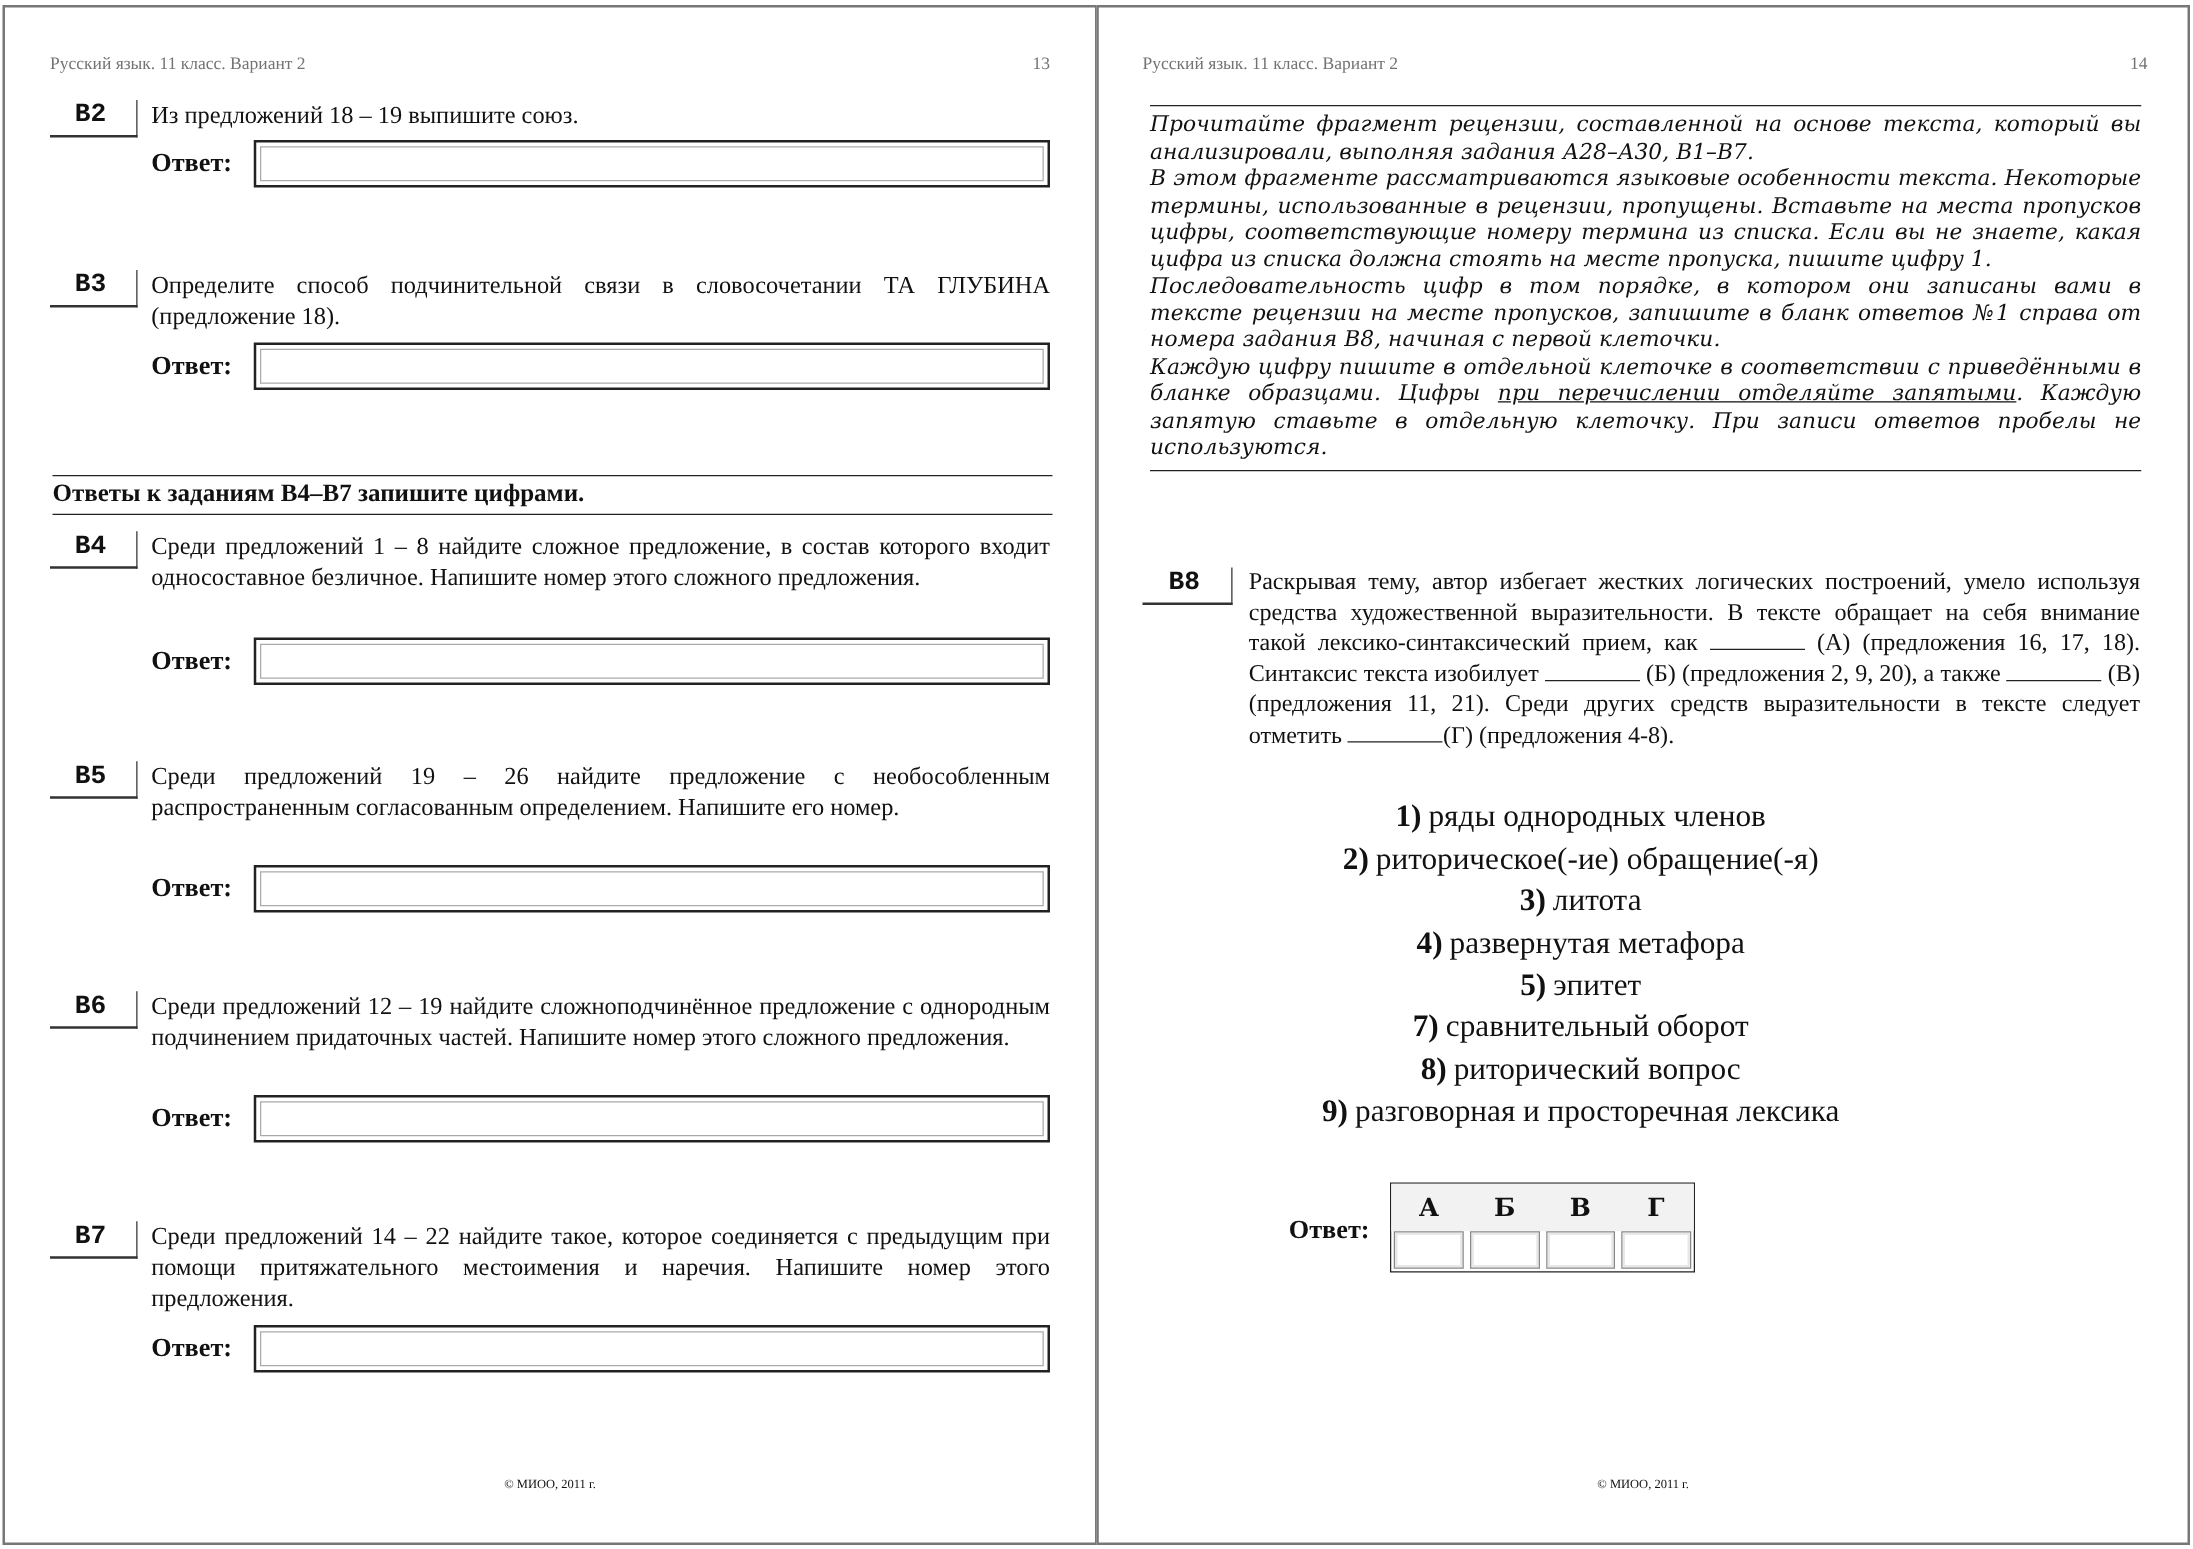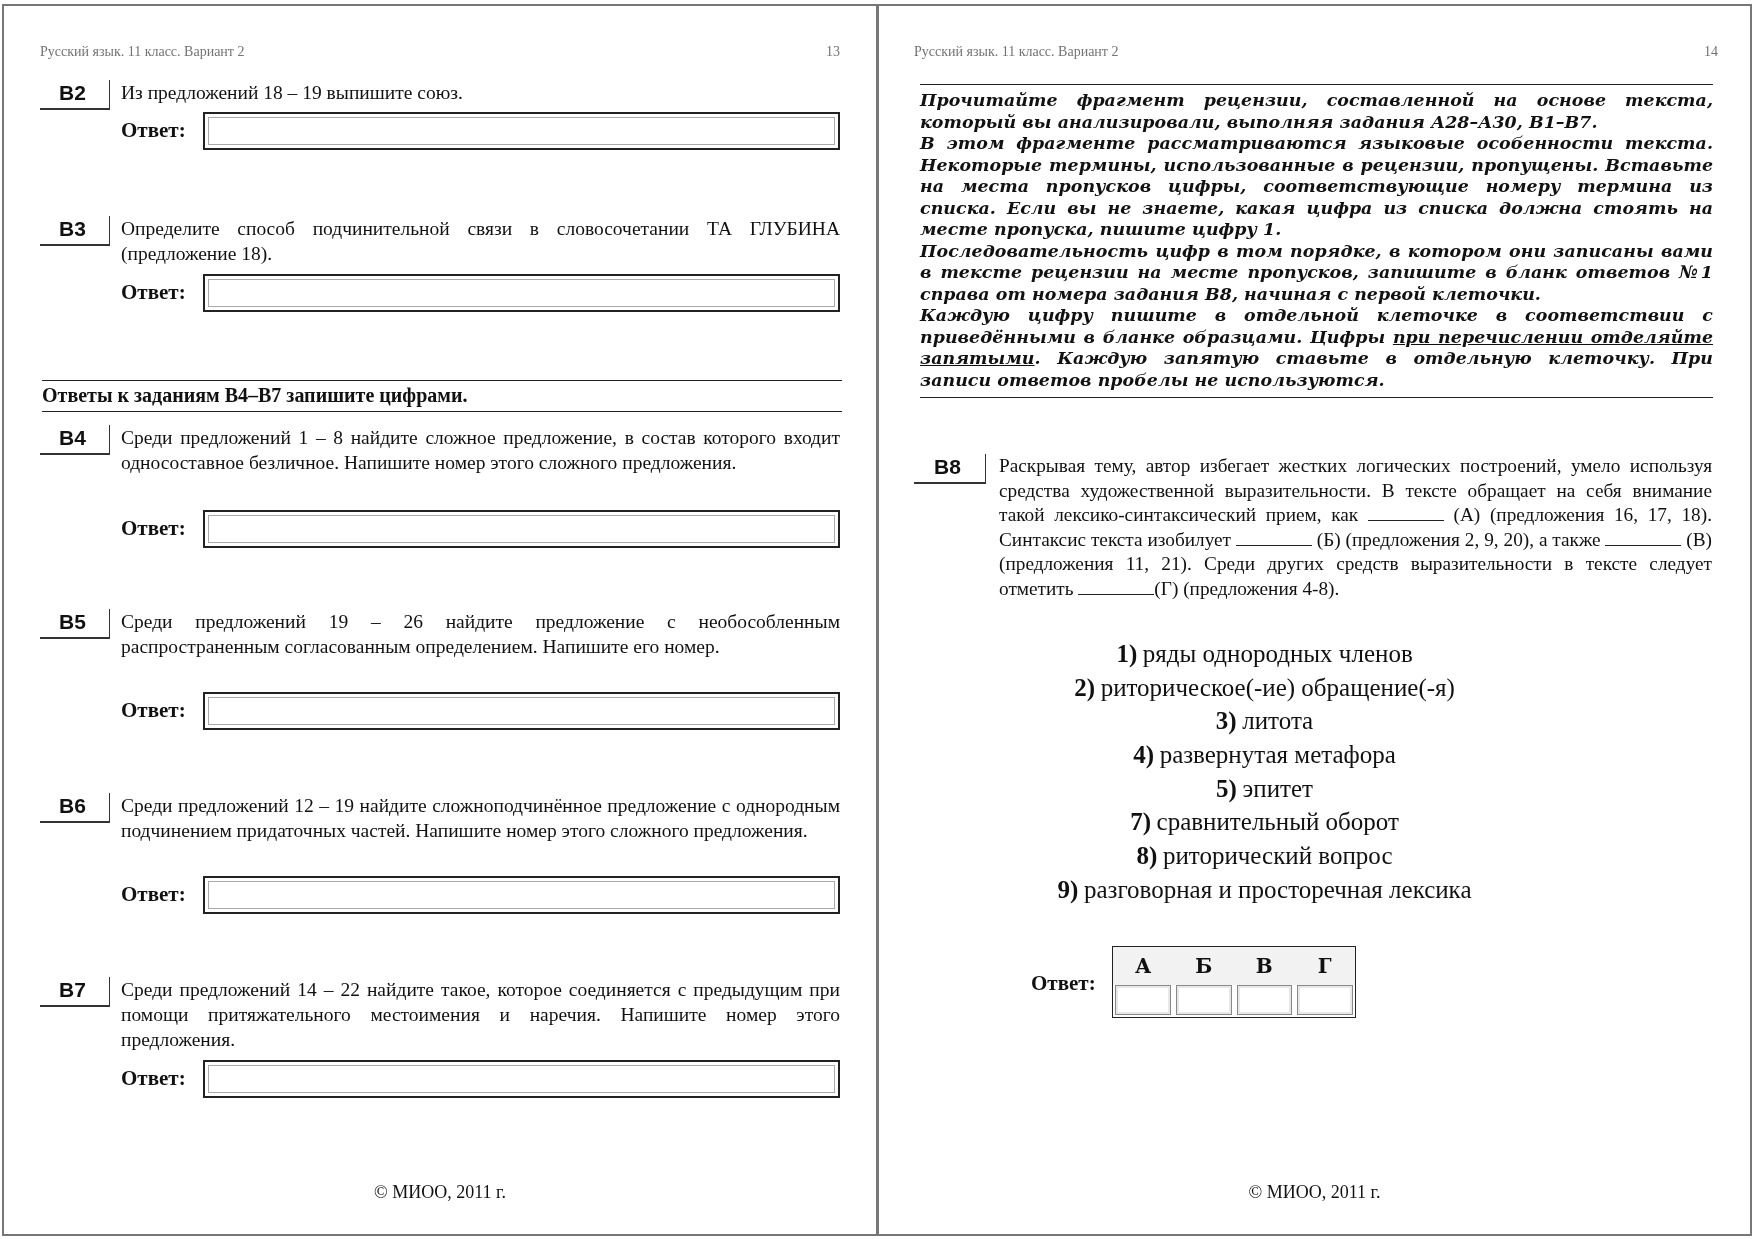--- a/index.html
+++ b/index.html
@@ -13,21 +13,21 @@
   .run-head { position: absolute; top: 38px; font-size: 14px; font-family: "Liberation Serif", serif; color: #737373; }
   .run-title { left: 36px; }
   .run-num { right: 36px; text-align: right; }
   #page-right .run-title { left: 35px; }
   #page-right .run-num { right: 32px; }
 
   .task { position: absolute; left: 36px; width: 800px; }
   .task-label {
     position: absolute; left: 0; top: 0; width: 70px; height: 30px;
     border-bottom: 2px solid #333; border-right: 1px solid #333;
-    font-family: Liberation Sans, sans-serif; font-weight: bold; font-size: 21px;
+    font-family: Liberation Mono, monospace; font-weight: bold; font-size: 21px;
     text-align: center; line-height: 26px; padding-right: 4px;
   }
   .task-text {
     position: absolute; left: 81px; top: 0; width: 719px;
     font-family: Liberation Serif, serif; font-size: 19.5px; line-height: 25px;
     text-align: justify;
   }
   .answer-row { position: absolute; left: 81px; height: 38px; }
   .answer-label {
     position: absolute; left: 0; top: 6px; font-family: "Liberation Serif", serif; font-weight: bold;
@@ -42,28 +42,28 @@
     border: 1px solid #aaa;
   }
 
   .section-head {
     position: absolute; left: 38px; width: 800px; top: 374px; height: 32px;
     border-top: 1.5px solid #222; border-bottom: 1.5px solid #222;
     font-family: "Liberation Serif", serif; font-weight: bold; font-size: 20px;
     line-height: 29px;
   }
 
-  .footer { position: absolute; top: 1176px; width: 100%; text-align: center; font-size: 18px; font-family: "Liberation Serif", serif; }
+  .footer { position: absolute; top: 1176px; width: 100%; text-align: center; font-size: 10px; font-family: "Liberation Serif", serif; }
 
   
   .intro {
     position: absolute; left: 41px; top: 78px; width: 793px;
     border-top: 1.5px solid #222; border-bottom: 1.5px solid #222;
     padding-top: 5px; padding-bottom: 6px;
-    font-family: "DejaVu Serif", serif; font-style: italic; font-weight: bold;
+    font-family: "DejaVu Serif", serif; font-style: italic; font-weight: normal;
     font-size: 17.4px; line-height: 21.5px; text-align: justify; letter-spacing: 0.05px;
   }
   .intro p { margin: 0; }
   .intro .ul { text-decoration: underline; }
 
   .b8 { position: absolute; left: 35px; top: 448px; width: 800px; }
   .b8 .task-text { font-size: 19.3px; line-height: 24.5px; left: 85px; width: 713px; }
   .b8 .task-label { width: 72px; }
   .blank { display: inline-block; width: 76px; border-bottom: 1.5px solid #222; height: 14px; vertical-align: baseline; }
 

